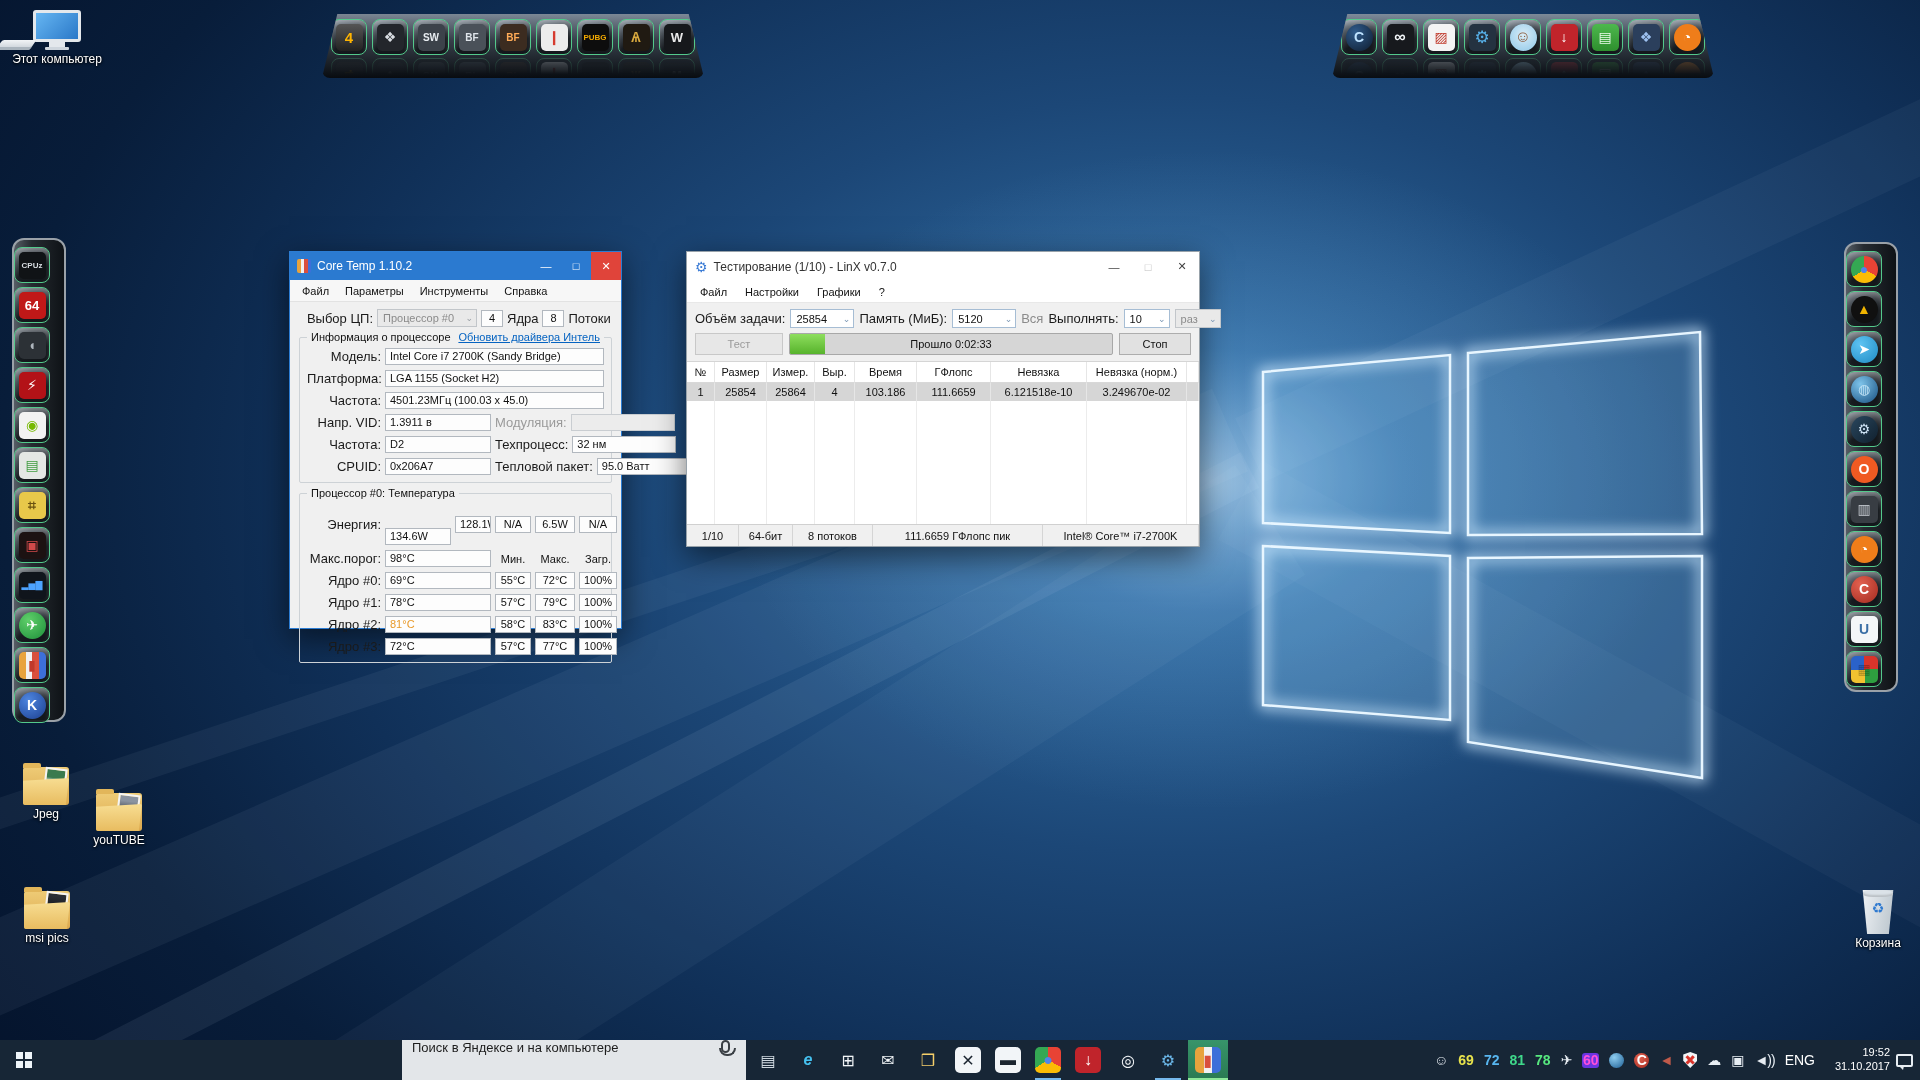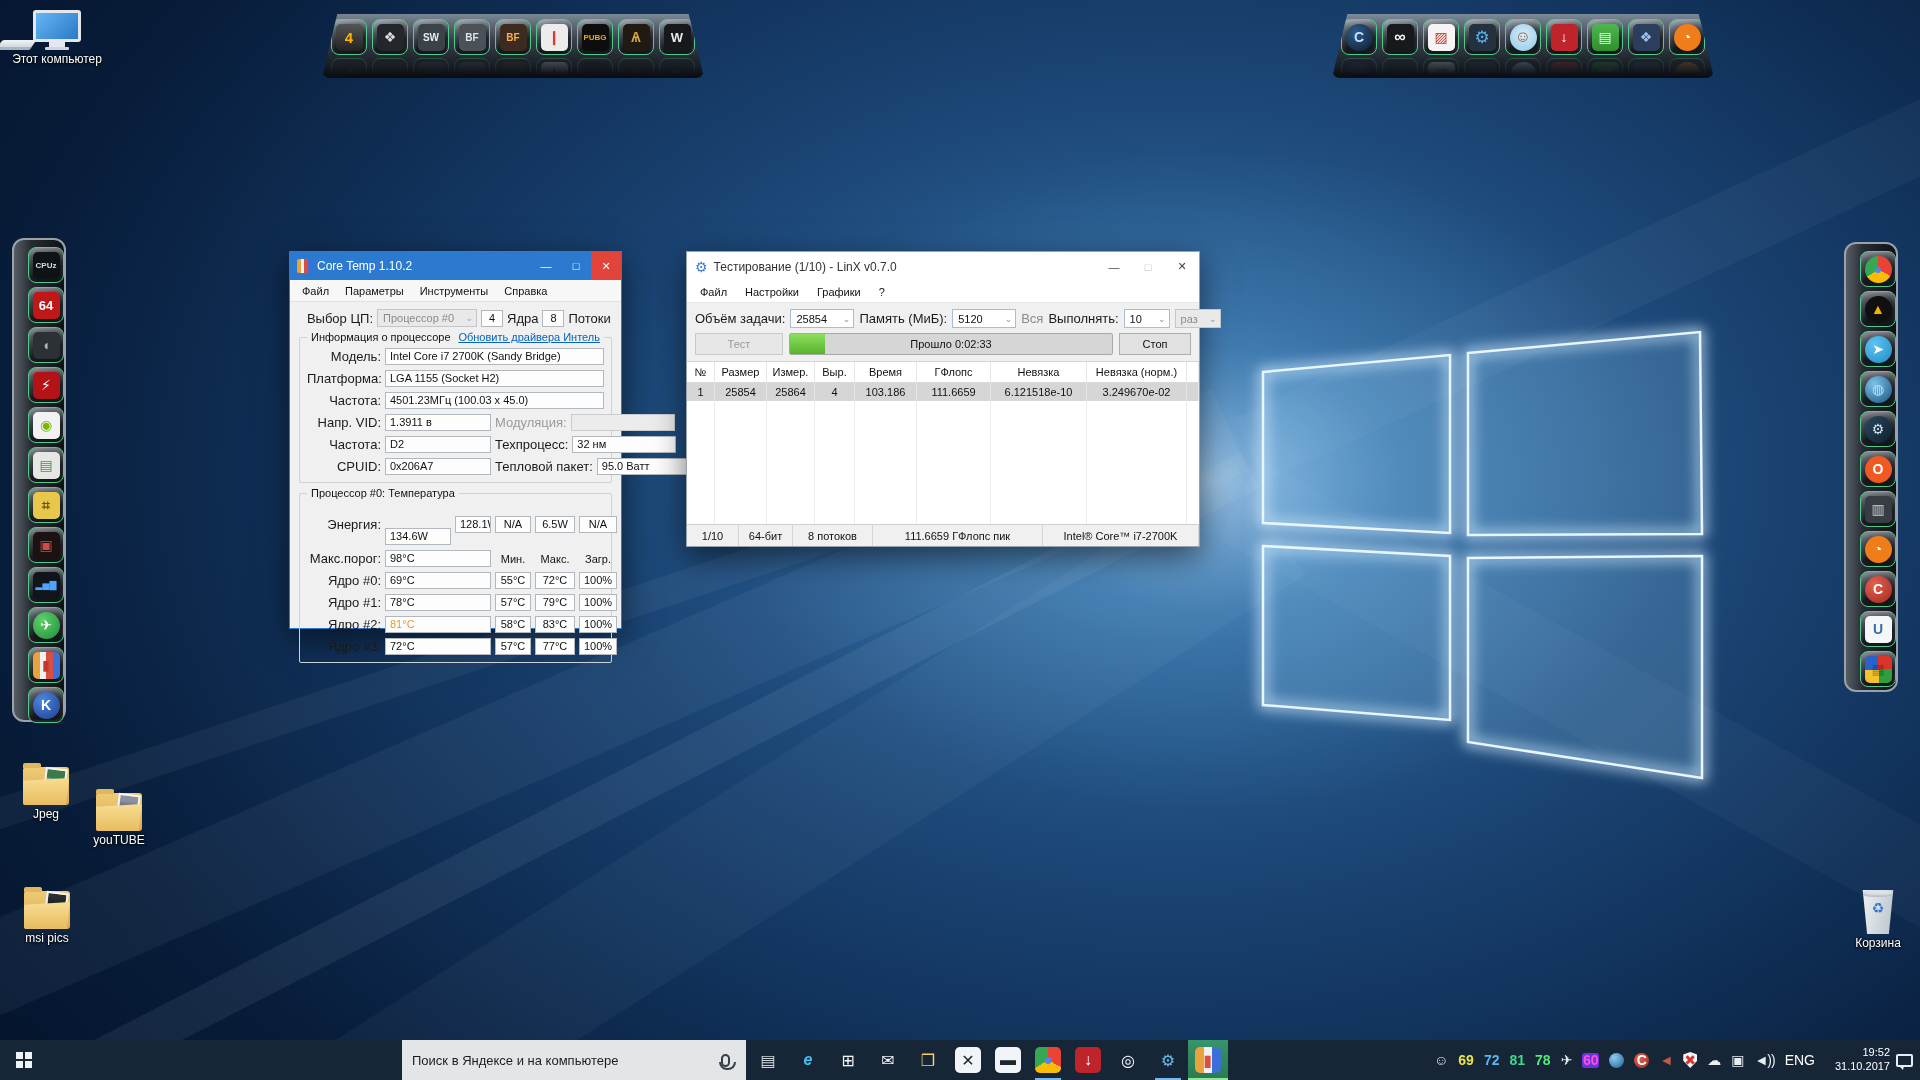--- a/index.html
+++ b/index.html
@@ -12,21 +12,21 @@
   #wall { position:absolute; inset:0; }
 
   
   .dock-h { position:absolute; height:64px; width:382px;
     background:linear-gradient(180deg, rgba(150,158,166,.8), rgba(60,67,74,.9) 40%, rgba(8,10,13,.95));
     clip-path:polygon(4% 0,96% 0,100% 100%,0 100%); border-radius:8px;
     display:flex; gap:5px; justify-content:center; padding-top:5px; }
   .dock-v { position:absolute; width:54px;
     background:linear-gradient(90deg,#565e66, #262b31 35%, #0e1216);
     border:2px solid #9aa1a8; border-radius:12px;
-    display:flex; flex-direction:column; align-items:flex-end; padding-top:7px; gap:4px; }
+    display:flex; flex-direction:column; align-items:flex-start; padding-top:7px; gap:4px; }
   .dk { width:36px; height:36px; border:1.5px solid #53c98b; border-radius:8px;
     background:linear-gradient(160deg, rgba(150,160,170,.5), rgba(18,22,26,.9) 65%);
     display:flex; align-items:center; justify-content:center; flex:0 0 auto;
     box-shadow:inset 0 6px 8px -4px rgba(255,255,255,.45); cursor:pointer; }
   .dk > span { width:27px; height:27px; border-radius:5px; display:flex; align-items:center;
     justify-content:center; font-size:14px; font-weight:bold; overflow:hidden; }
   .dk.round > span { border-radius:50%; }
   .dock-h .dk { -webkit-box-reflect: below 3px linear-gradient(transparent 55%, rgba(255,255,255,.25)); }
 
   
@@ -153,21 +153,21 @@
   
   #taskbar { position:absolute; left:0; bottom:0; width:1920px; height:40px; background:#172636; z-index:50; }
   #start { position:absolute; left:0; top:0; width:48px; height:40px; display:flex;
     align-items:center; justify-content:center; cursor:pointer; }
   .winlogo { display:grid; grid-template-columns:7px 7px; grid-template-rows:7px 7px; gap:1.5px; }
   .winlogo div { background:#eef4f9; }
   #tb-search { position:absolute; left:48px; top:0; width:354px; height:40px; background:#1e3346;
     display:flex; align-items:center; padding-left:14px; cursor:pointer; }
   #tb-search span { color:#a9b6c2; font-size:13px; }
   #tb-yandex { position:absolute; left:402px; top:0; width:344px; height:40px; background:#e3e6e9;
-    display:flex; align-items:center; padding:0 10px; cursor:text; }
+    display:flex; padding:0 10px; cursor:text; }
   #tb-yandex .yx-text { flex:1; color:#1d1d1d; font-size:13px; }
   .mic { position:relative; width:9px; height:13px; border:2px solid #3a3f44; border-radius:5px; margin-right:6px; }
   .mic::after { content:''; position:absolute; left:-4px; bottom:-5px; width:13px; height:6px;
     border:2px solid #3a3f44; border-top:none; border-radius:0 0 8px 8px; }
   #tb-apps { position:absolute; left:748px; top:0; height:40px; display:flex; }
   #tb-apps .tb { position:relative; width:40px; height:40px; display:flex; align-items:center;
     justify-content:center; cursor:pointer; }
   #tb-apps .tb > span { width:26px; height:26px; display:flex; align-items:center; justify-content:center;
     font-size:16px; border-radius:5px; }
   .tb.ball > span, .tb.round > span { border-radius:50%; }

